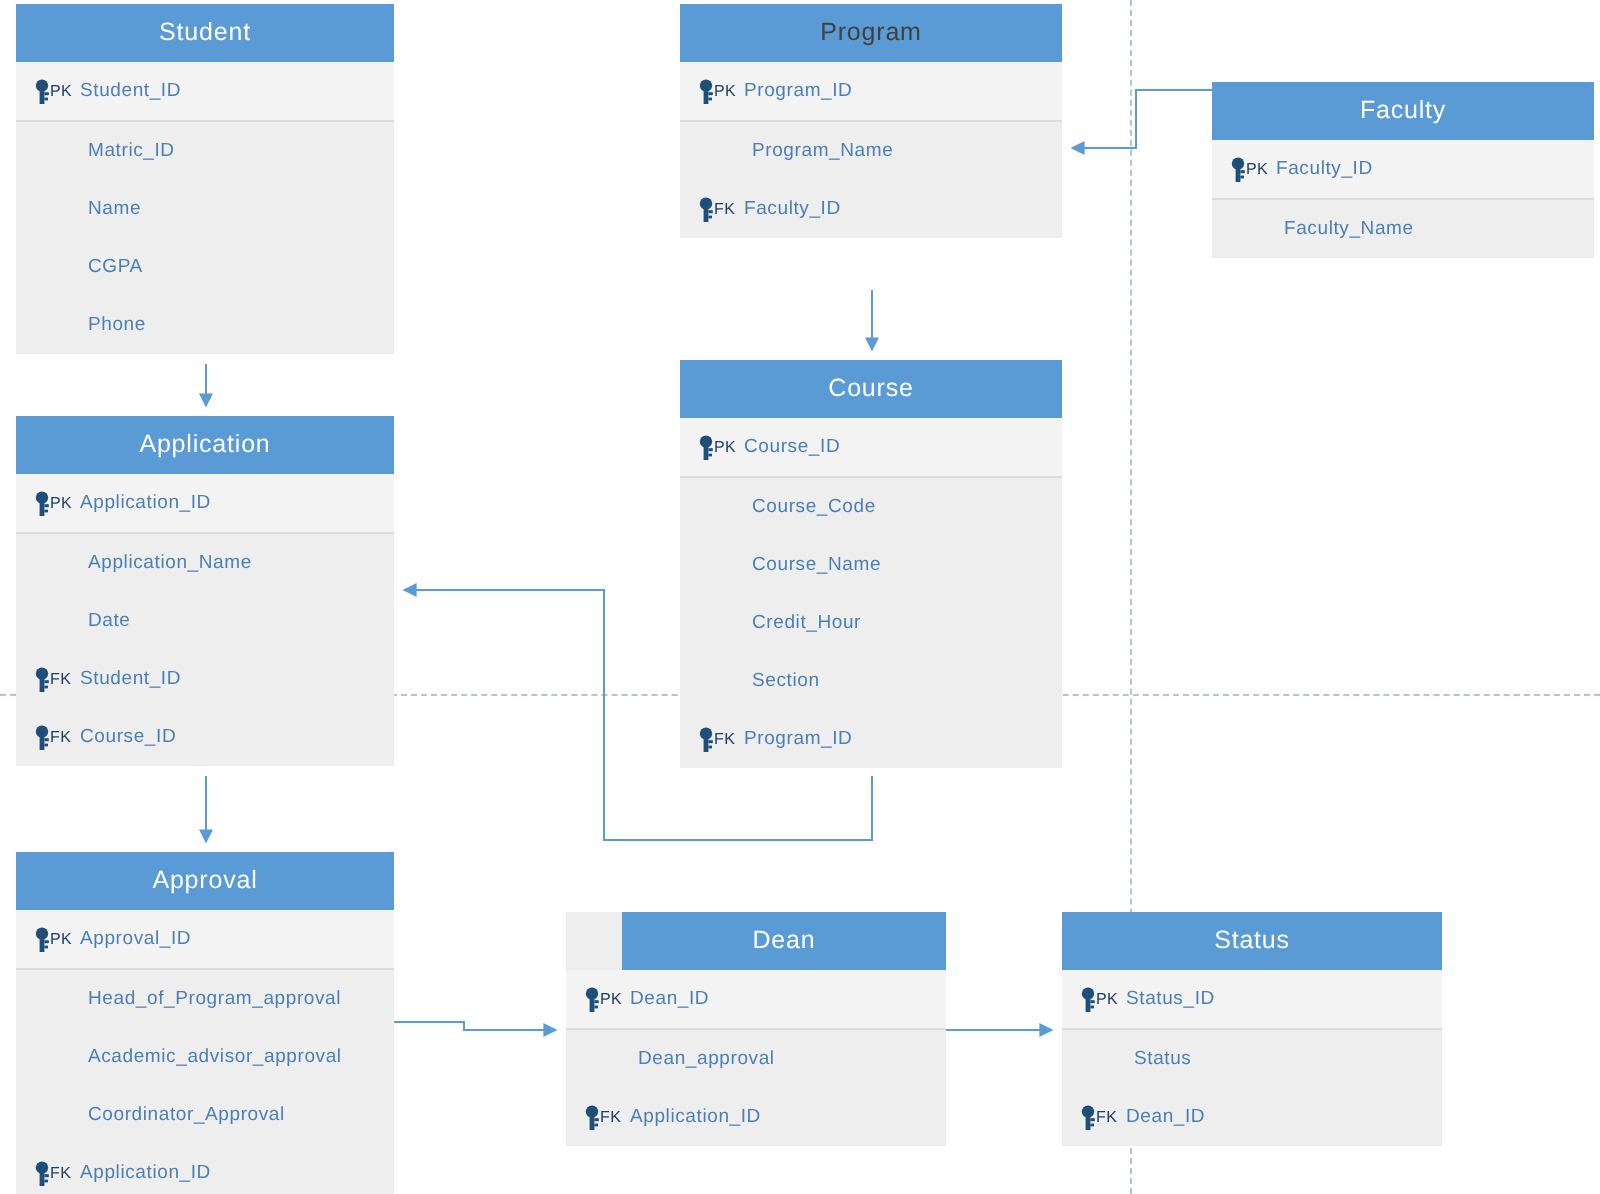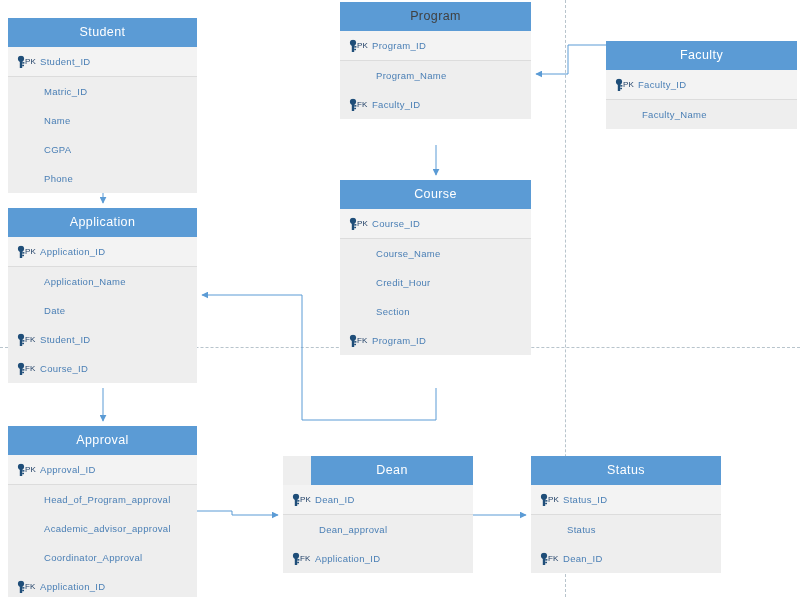--- a/index.html
+++ b/index.html
@@ -126,21 +126,21 @@
         <path d="M 436,145 L 436,175" fill="none" stroke="#5b9bd5" stroke-width="1" marker-end="url(#arrow)"></path>
         <path d="M 606,45 L 568,45 L 568,74 L 536,74" fill="none" stroke="#5b9bd5" stroke-width="1" marker-end="url(#arrow)"></path>
         <path d="M 436,388 L 436,420 L 302,420 L 302,295 L 202,295" fill="none" stroke="#5b9bd5" stroke-width="1" marker-end="url(#arrow)"></path>
         <path d="M 103,388 L 103,421" fill="none" stroke="#5b9bd5" stroke-width="1" marker-end="url(#arrow)"></path>
         <path d="M 197,511 L 232,511 L 232,515 L 278,515" fill="none" stroke="#5b9bd5" stroke-width="1" marker-end="url(#arrow)"></path>
         <path d="M 473,515 L 526,515" fill="none" stroke="#5b9bd5" stroke-width="1" marker-end="url(#arrow)"></path>
       </g>
   </svg>
 
   <div id="entity-layer">
-      <div class="entity" style="left: 8px; top: 18px; width: 189px;">
+      <div class="entity" style="left: 8px; top: 2px; width: 189px;">
         <div class="entity-header" style="background: rgb(91, 155, 213); color: rgb(255, 255, 255);">Student</div>
         <div class="entity-body" style="background: rgb(238, 238, 238);">
           <div class="field-row pk-row" style="background: rgb(243, 243, 243);">
             <svg class="key-icon" viewBox="0 0 9 13" xmlns="http://www.w3.org/2000/svg">
               <circle cx="4" cy="3.3" r="3.1" fill="#1f4e79"></circle>
               <rect x="2.8" y="3.3" width="2.4" height="9.2" fill="#1f4e79"></rect>
               <rect x="5.2" y="6.6" width="2.2" height="1.5" fill="#1f4e79"></rect>
               <rect x="5.2" y="9.3" width="1.8" height="1.4" fill="#1f4e79"></rect>
             </svg>
             <span class="key-tag">PK</span>
@@ -254,20 +254,23 @@
             <svg class="key-icon" viewBox="0 0 9 13" xmlns="http://www.w3.org/2000/svg">
               <circle cx="4" cy="3.3" r="3.1" fill="#1f4e79"></circle>
               <rect x="2.8" y="3.3" width="2.4" height="9.2" fill="#1f4e79"></rect>
               <rect x="5.2" y="6.6" width="2.2" height="1.5" fill="#1f4e79"></rect>
               <rect x="5.2" y="9.3" width="1.8" height="1.4" fill="#1f4e79"></rect>
             </svg>
             <span class="key-tag">PK</span>
             <span class="field-name" style="color:#4a7fb5">Course_ID</span>
           </div>
           <div class="field-row plain">
+            <span class="field-name" style="color:#4a7fb5">Course_Code</span>
+          </div>
+          <div class="field-row plain">
             <span class="field-name" style="color:#4a7fb5">Course_Name</span>
           </div>
           <div class="field-row plain">
             <span class="field-name" style="color:#4a7fb5">Credit_Hour</span>
           </div>
           <div class="field-row plain">
             <span class="field-name" style="color:#4a7fb5">Section</span>
           </div>
           <div class="field-row">
             <svg class="key-icon" viewBox="0 0 9 13" xmlns="http://www.w3.org/2000/svg">

